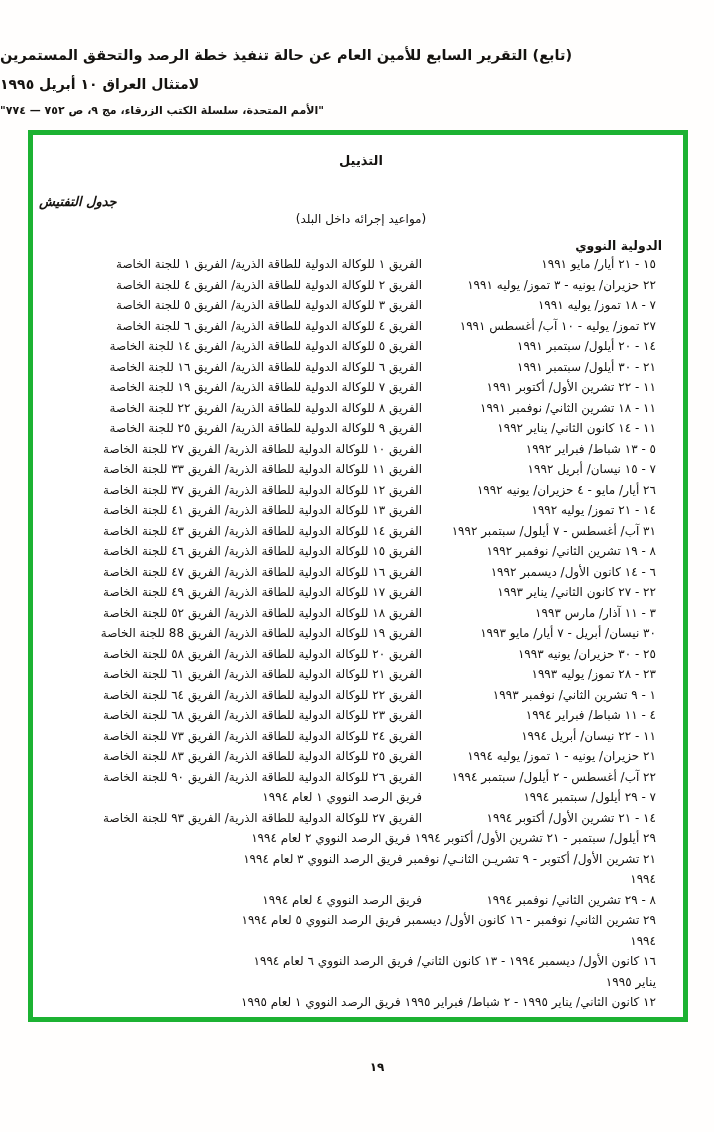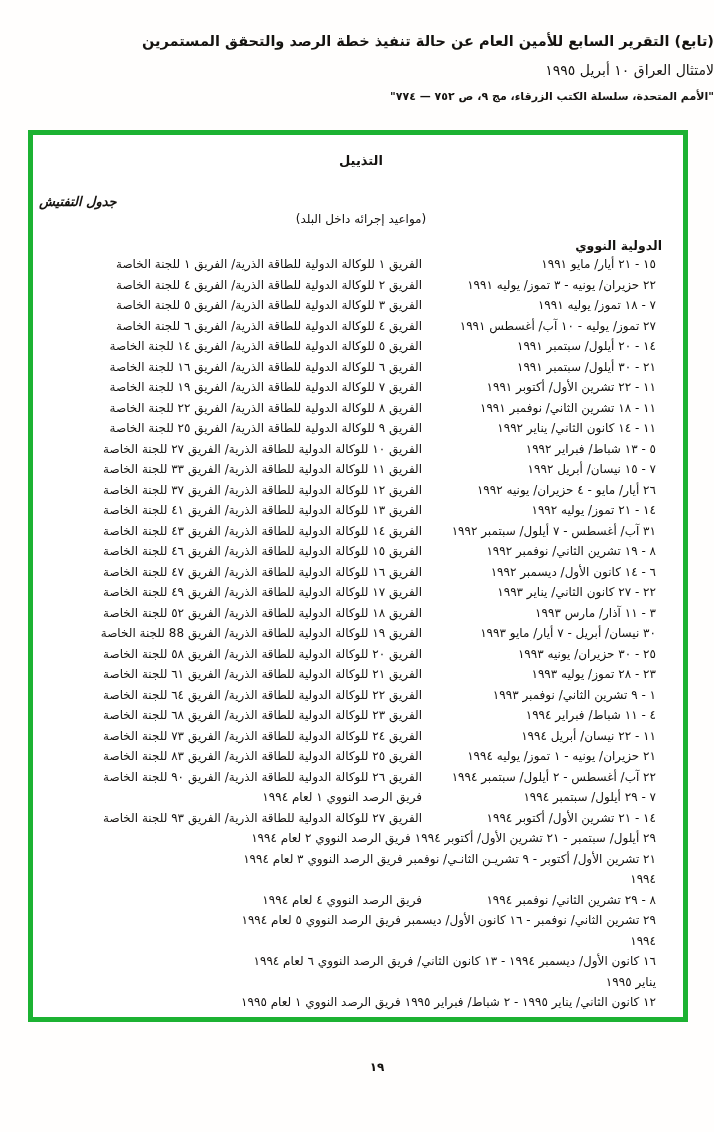--- a/index.html
+++ b/index.html
@@ -6,29 +6,29 @@
   .page {
     position: relative;
     width: 714px;
     height: 1132px;
     background: #fffefd;
     font-family: "DejaVu Sans", sans-serif;
     color: #151310;
     direction: rtl;
     overflow: hidden;
   }
-  .doc-header { text-align: right; padding-top: 32px; }
+  .doc-header { text-align: left; padding-top: 46px; }
   .doc-title {
     font-size: 14.5px;
     font-weight: bold;
     line-height: 18px;
   }
   .doc-subtitle {
     font-size: 14px;
-    font-weight: normal;
+    font-weight: bold;
     margin-top: 12px;
   }
   .doc-source {
     font-size: 11px;
     font-weight: bold;
     margin-top: 12px;
   }
   .appendix-box {
     position: absolute;
     top: 130px;

